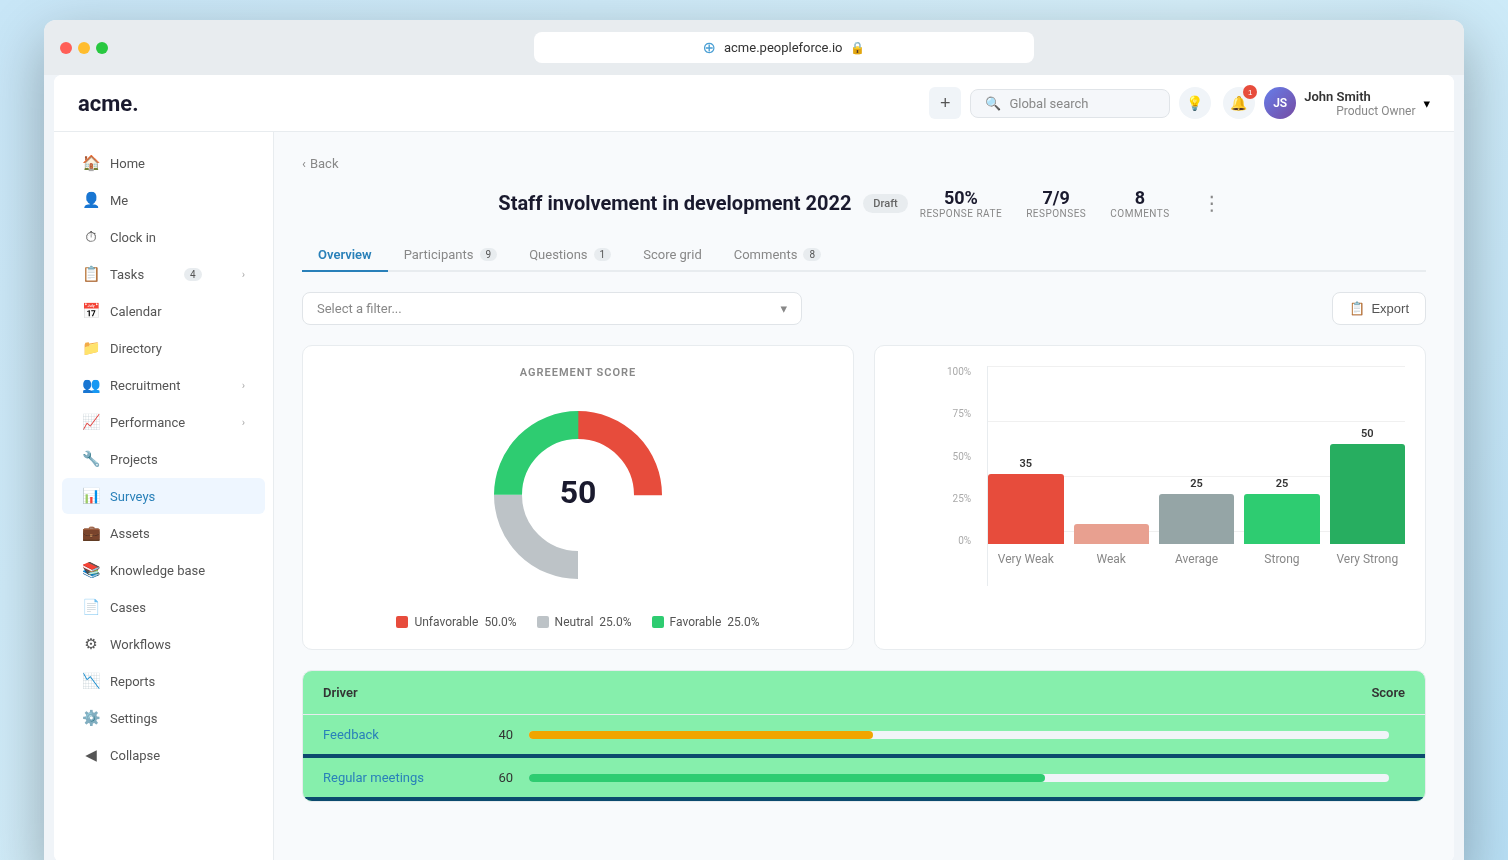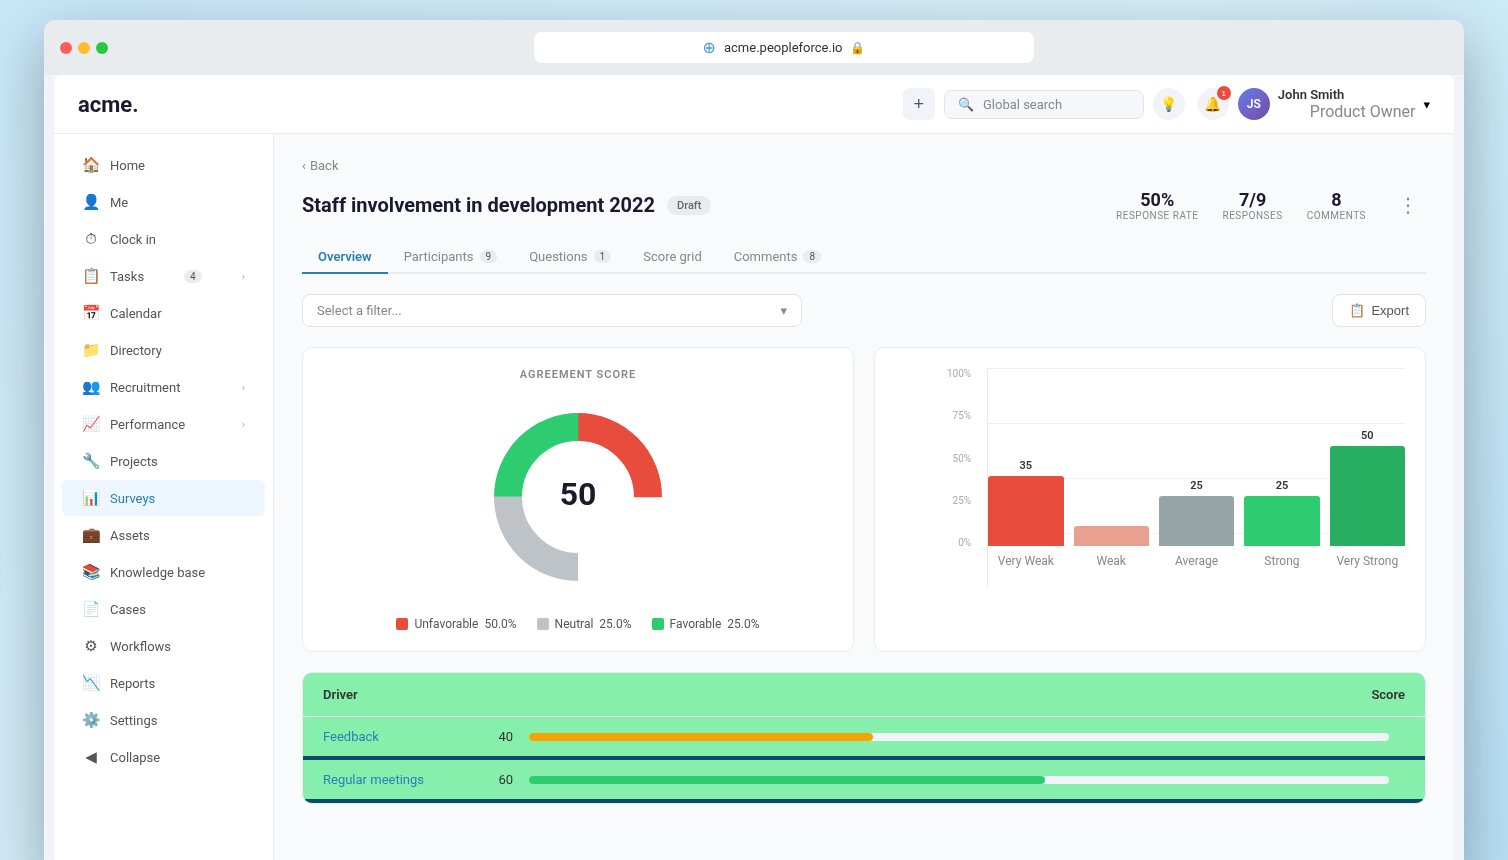--- a/index.html
+++ b/index.html
@@ -110,21 +110,21 @@
       display: flex; align-items: center; gap: 8px;
       font-size: 13px; cursor: pointer;
     }
     .avatar {
       width: 32px; height: 32px; border-radius: 50%;
       background: linear-gradient(135deg, #667eea, #764ba2);
       display: flex; align-items: center; justify-content: center;
       color: white; font-size: 12px; font-weight: 600;
     }
     .user-name { font-weight: 600; font-size: 13px; color: #333; }
-    .user-role { font-size: 16px; color: #888; padding-left: 32px; }
+    .user-role { font-size: 12px; color: #888; padding-left: 32px; }
     
     .main-layout { display: flex; height: calc(860px - 130px); }
     
     .sidebar {
       width: 220px;
       background: white;
       border-right: 1px solid #e8ecef;
       padding: 12px 0;
       flex-shrink: 0;
       overflow-y: auto;
@@ -148,21 +148,21 @@
     
     .content-area {
       flex: 1;
       background: #f8fafc;
       overflow-y: auto;
       padding: 24px 28px;
     }
     .back-link { font-size: 13px; color: #888; cursor: pointer; margin-bottom: 16px; display: flex; align-items: center; gap: 4px; }
     .page-header {
       display: flex; align-items: center; gap: 12px; margin-bottom: 20px;
-      justify-content: space-between;
+      justify-content: center;
     }
     .page-title-area { display: flex; align-items: center; gap: 12px; }
     .page-title { font-size: 20px; font-weight: 700; color: #1a1a2e; }
     .draft-badge {
       background: #e8ecef; color: #666;
       font-size: 11px; padding: 3px 10px; border-radius: 12px; font-weight: 500;
     }
     .stats-area { display: flex; align-items: center; gap: 24px; }
     .stat { text-align: center; }
     .stat-value { font-size: 18px; font-weight: 700; color: #1a1a2e; }

